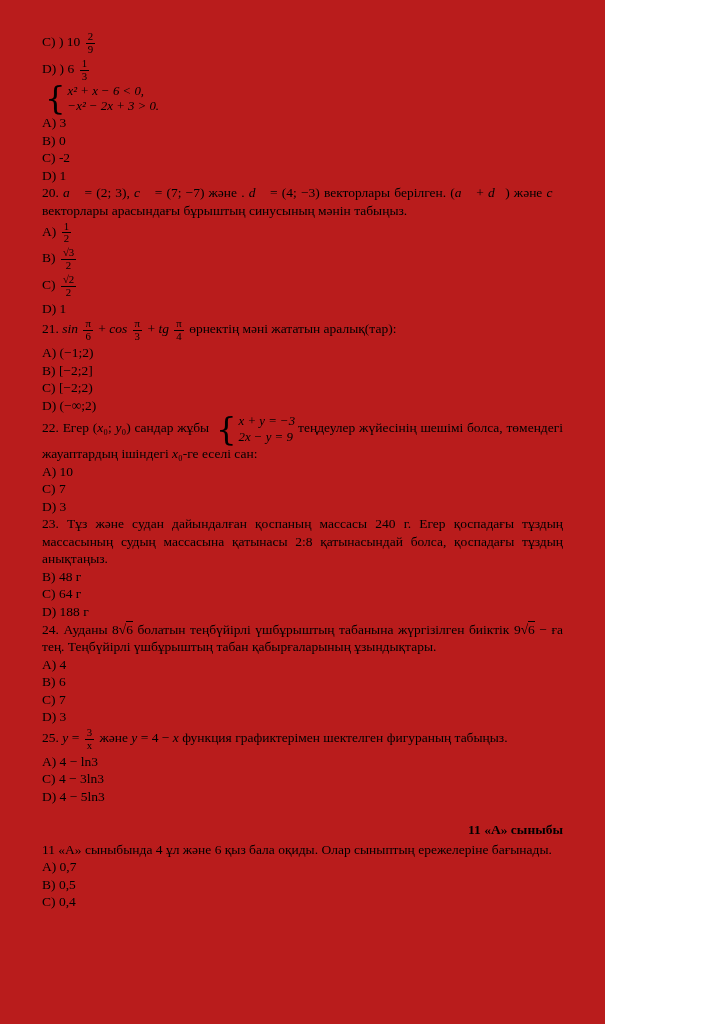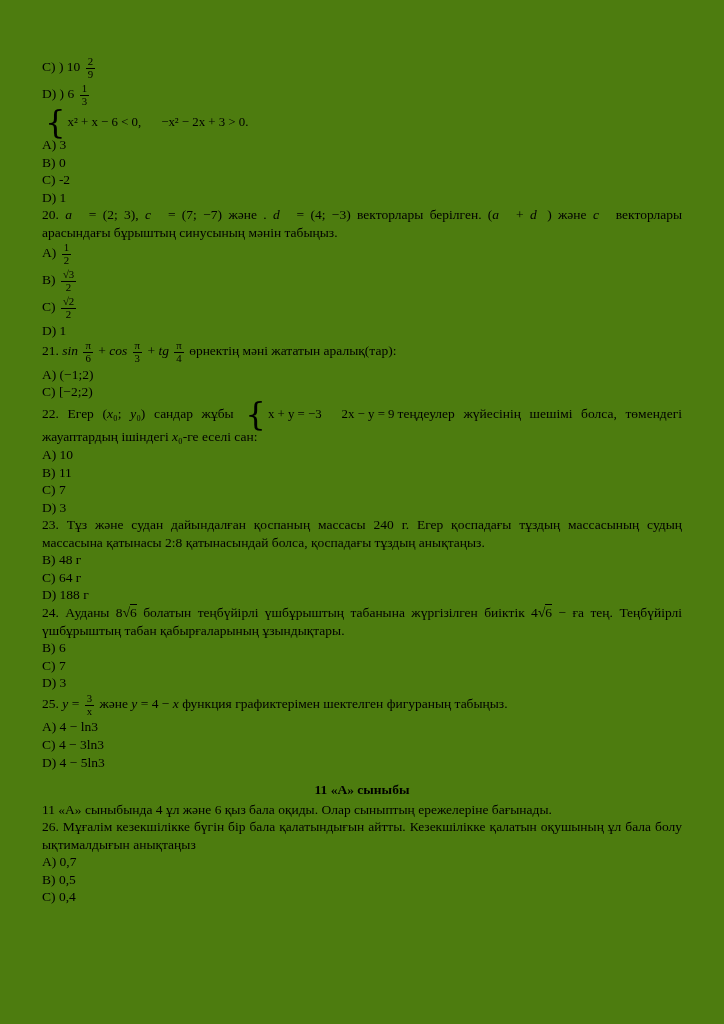--- a/index.html
+++ b/index.html
@@ -1,37 +1,37 @@
 <!DOCTYPE html>
 <html><head>
 <meta charset="utf-8">
 <style>
   html,body{margin:0;padding:0;background:#ffffff;}
   .page{
-    width:724px;height:1024px;box-sizing:border-box;
-    padding:55px 42px 16px 42px;
+    width:605px;height:1024px;box-sizing:border-box;
+    padding:30px 42px 16px 42px;
     font-family:"Liberation Serif","DejaVu Serif",serif;
     font-size:13.5px;line-height:1.3;color:#000;
-    overflow:hidden;background:#4d7c0f;
+    overflow:hidden;background:#b91c1c;
   }
   .line{text-align:justify;}
-  .center-bold{text-align:center;font-weight:bold;margin:10px 0 2px 0;}
+  .center-bold{text-align:right;font-weight:bold;margin:16px 0 2px 0;}
   .it{font-style:italic;}
   .frac{
     display:inline-flex;flex-direction:column;align-items:center;
     vertical-align:middle;font-size:0.8em;line-height:1.1;margin:1px 2px;
   }
   .frac .num{border-bottom:1px solid #000;padding:0 2px;}
   .frac .den{padding:0 2px;}
   .sys{display:inline-flex;align-items:center;vertical-align:middle;margin:0 3px;}
   .sys .brace{
     font-size:2.4em;font-weight:400;line-height:0.85;margin-right:2px;
     font-family:"DejaVu Serif",serif;
   }
-  .sys .rows{display:inline-flex;flex-direction:row;line-height:1.2;font-size:0.95em;gap:20px;}
+  .sys .rows{display:inline-flex;flex-direction:column;font-style:italic;line-height:1.2;font-size:0.95em;}
   .sqrt .ov{border-top:1px solid #000;}
 </style>
 </head>
 <body>
 
 <div class="page">
     <div class="line"><span>C) ) 10 </span><span class="frac">
         <span class="num">2</span>
         <span class="den">9</span>
       </span></div>
@@ -68,46 +68,47 @@
         <span class="num">π</span>
         <span class="den">6</span>
       </span><span> + </span><span class="it">cos </span><span class="frac">
         <span class="num">π</span>
         <span class="den">3</span>
       </span><span> + </span><span class="it">tg </span><span class="frac">
         <span class="num">π</span>
         <span class="den">4</span>
       </span><span> өрнектің мәні жататын аралық(тар):</span></div>
     <div class="line"><span>A) (−1;2)</span></div>
+    <div class="line"><span>B) [−2;2]</span></div>
     <div class="line"><span>C) [−2;2)</span></div>
+    <div class="line"><span>D) (−∞;2)</span></div>
     <div class="line"><span>22. Егер (</span><span class="it">x</span><span>₀;  </span><span class="it">y</span><span>₀) сандар жұбы </span><span class="sys">
         <span class="brace">{</span>
         <span class="rows">
           <span class="row">x + y = −3</span>
           <span class="row">2x − y = 9</span>
         </span>
       </span><span>теңдеулер жүйесінің шешімі болса, төмендегі жауаптардың ішіндегі </span><span class="it">x</span><span>₀-ге еселі сан:</span></div>
     <div class="line"><span>A) 10</span></div>
-    <div class="line"><span>B) 11</span></div>
     <div class="line"><span>C) 7</span></div>
     <div class="line"><span>D) 3</span></div>
     <div class="line"><span>23. Тұз және судан дайындалған қоспаның массасы 240 г. Егер қоспадағы тұздың массасының судың массасына қатынасы 2:8 қатынасындай болса, қоспадағы тұздың анықтаңыз.</span></div>
     <div class="line"><span>B) 48 г</span></div>
     <div class="line"><span>C) 64 г</span></div>
     <div class="line"><span>D) 188 г</span></div>
-    <div class="line"><span>24. Ауданы 8</span><span class="sqrt"><span>√</span><span class="ov">6</span></span><span> болатын теңбүйірлі үшбұрыштың табанына жүргізілген биіктік 4</span><span class="sqrt"><span>√</span><span class="ov">6</span></span><span> − ға тең. Теңбүйірлі үшбұрыштың табан қабырғаларының ұзындықтары.</span></div>
+    <div class="line"><span>24. Ауданы 8</span><span class="sqrt"><span>√</span><span class="ov">6</span></span><span> болатын теңбүйірлі үшбұрыштың табанына жүргізілген биіктік 9</span><span class="sqrt"><span>√</span><span class="ov">6</span></span><span> − ға тең. Теңбүйірлі үшбұрыштың табан қабырғаларының ұзындықтары.</span></div>
+    <div class="line"><span>A) 4</span></div>
     <div class="line"><span>B) 6</span></div>
     <div class="line"><span>C) 7</span></div>
     <div class="line"><span>D) 3</span></div>
     <div class="line"><span>25. </span><span class="it">y</span><span> = </span><span class="frac">
         <span class="num">3</span>
         <span class="den">x</span>
       </span><span> және </span><span class="it">y</span><span>  =  4 − </span><span class="it">x</span><span> функция графиктерімен шектелген фигураның табыңыз.</span></div>
     <div class="line"><span>A) 4 − ln3</span></div>
     <div class="line"><span>C) 4 − 3ln3</span></div>
     <div class="line"><span>D) 4 − 5ln3</span></div>
     <div class="line center-bold"><span>11 «А» сыныбы</span></div>
     <div class="line"><span>11 «А» сыныбында 4 ұл және 6 қыз бала оқиды. Олар сыныптың ережелеріне бағынады.</span></div>
-    <div class="line"><span>26. Мұғалім кезекшілікке бүгін бір бала қалатындығын айтты. Кезекшілікке қалатын оқушының ұл бала болу ықтималдығын анықтаңыз</span></div>
     <div class="line"><span>A) 0,7</span></div>
     <div class="line"><span>B) 0,5</span></div>
     <div class="line"><span>C) 0,4</span></div>
   </div>
 
 </body></html>

